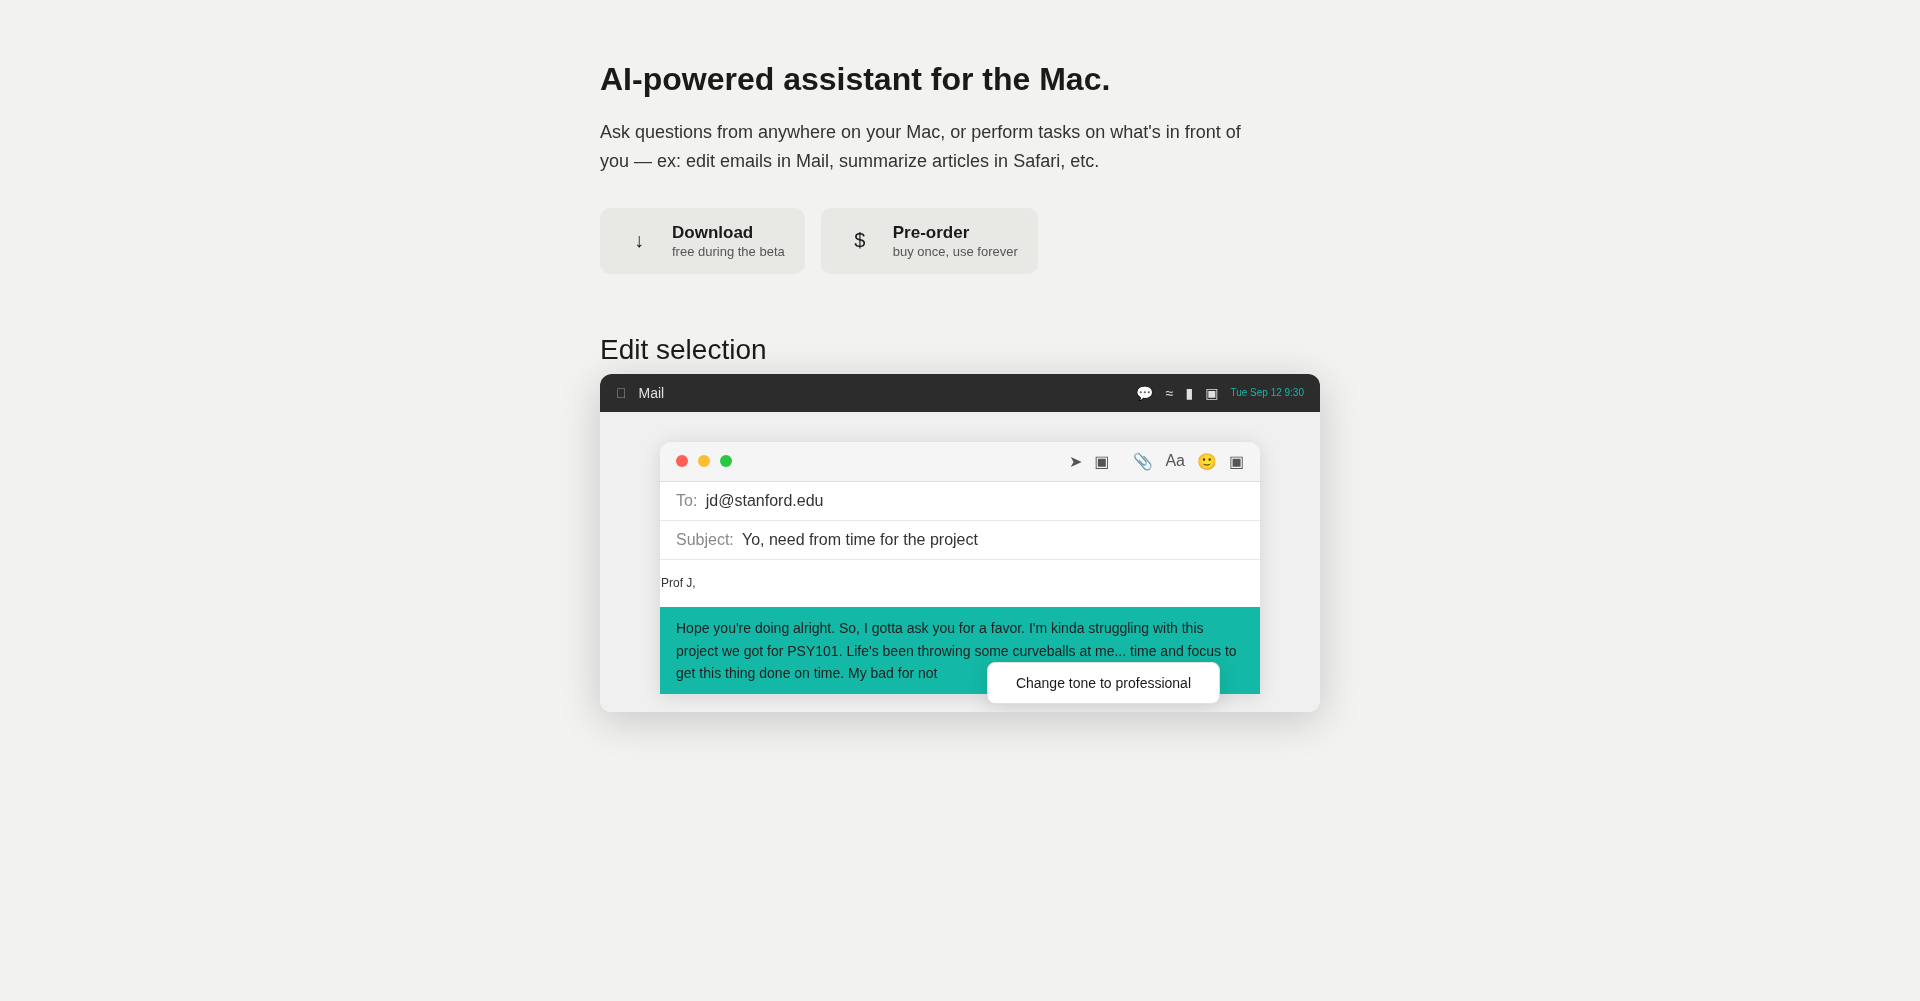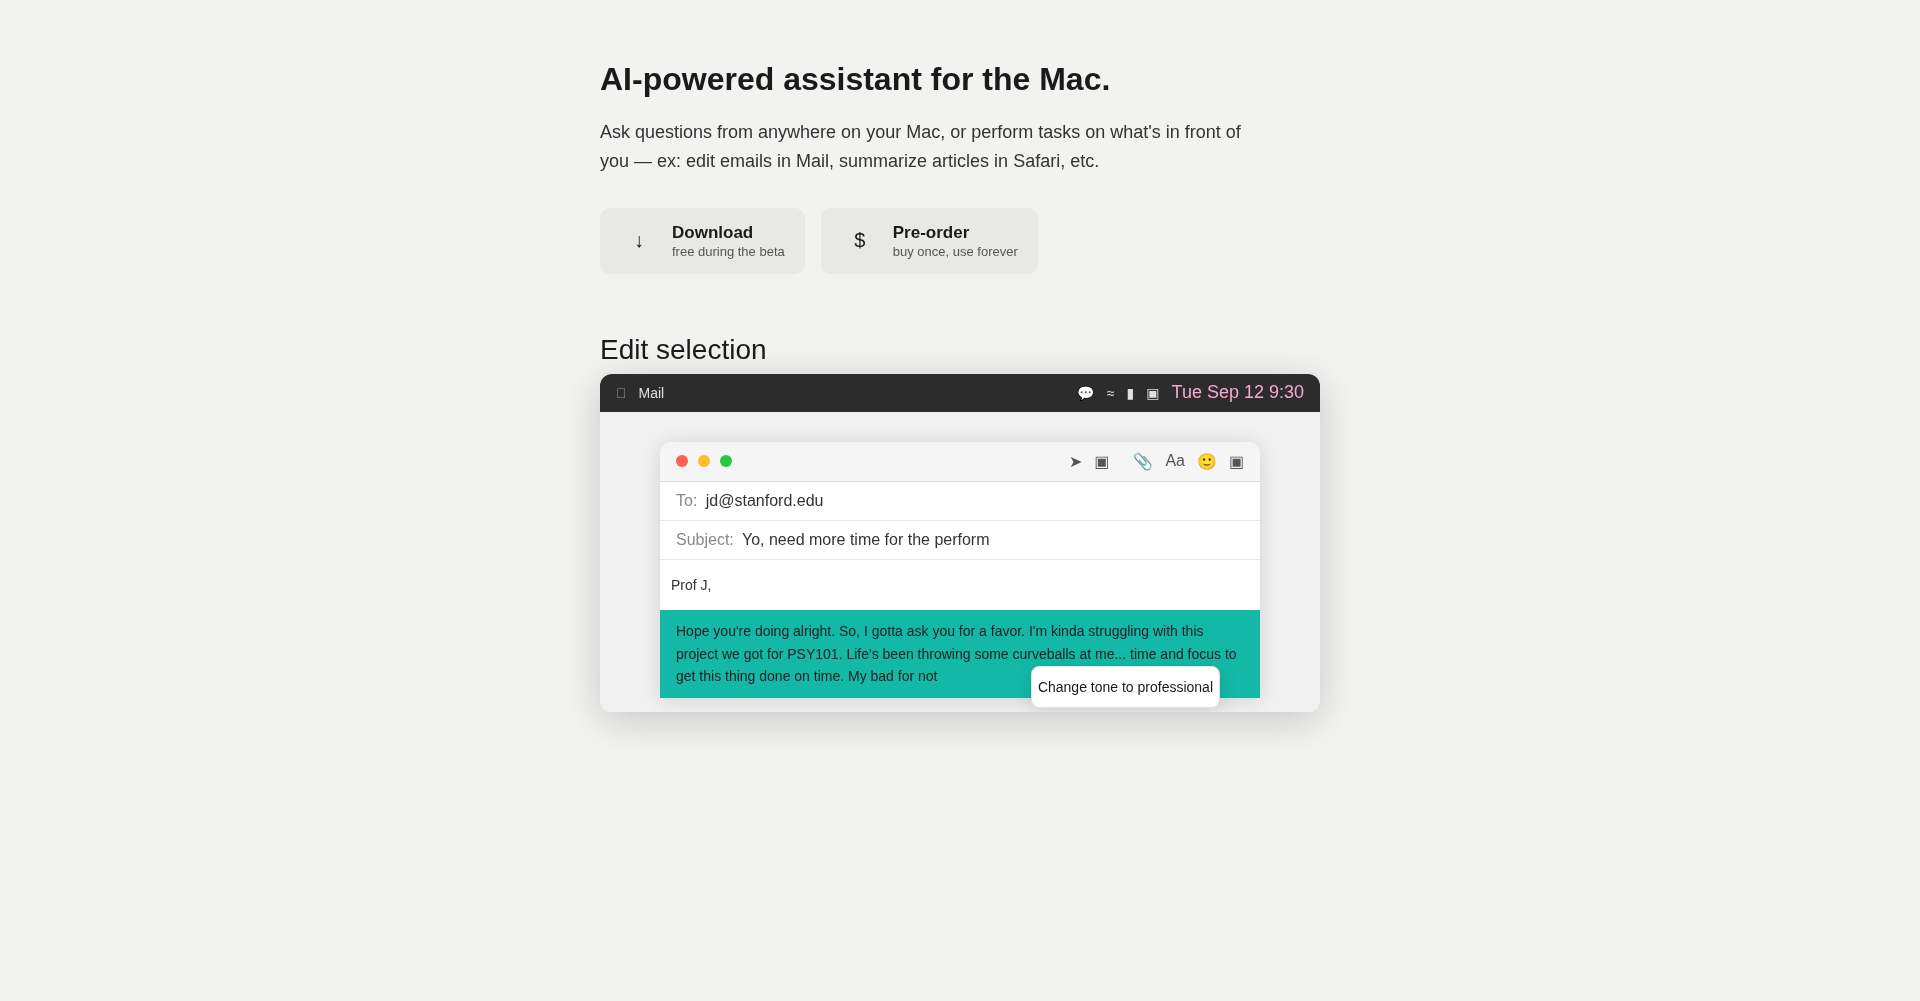--- a/index.html
+++ b/index.html
@@ -145,22 +145,22 @@
       color: #e0e0e0;
       font-size: 13px;
     }
 
     .mac-status-icon {
       font-size: 14px;
       color: #e0e0e0;
     }
 
     .mac-time {
-      font-size: 18px;
-      color: #f9a8d4;
+      font-size: 10px;
+      color: #14b8a6;
     }
 
     
     .mail-content {
       background: #f0f0f0;
       padding: 30px 60px 0 60px;
       min-height: 300px;
       position: relative;
     }
 
@@ -211,43 +211,43 @@
     .compose-field-label {
       color: #888;
       margin-right: 4px;
     }
 
     .compose-body {
       position: relative;
     }
 
     .compose-body-text {
-      padding: 14px 11px;
-      font-size: 14px;
+      padding: 14px 1px;
+      font-size: 12px;
       color: #333;
       line-height: 1.6;
     }
 
     .highlight-block {
       background: #14b8a6;
       padding: 10px 16px;
       font-size: 14px;
       color: #222;
       line-height: 1.6;
     }
 
     
     .suggestion-popup {
       position: absolute;
       bottom: -10px;
       right: 40px;
       background: #fff;
       border: 1px solid #e0e0e0;
       border-radius: 8px;
-      padding: 12px 6px;
+      padding: 12px 28px;
       font-size: 14px;
       font-weight: 500;
       color: #1a1a1a;
       box-shadow: 0 4px 20px rgba(0,0,0,0.12);
       white-space: nowrap;
       z-index: 10;
     }
   </style>
 </head>
 <body>
@@ -316,21 +316,21 @@
             </div>
           </div>
 
           <div class="compose-field">
             <span class="compose-field-label">To:</span>
             <span>jd@stanford.edu</span>
           </div>
 
           <div class="compose-field">
             <span class="compose-field-label">Subject:</span>
-            <span>Yo, need more time for the perform</span>
+            <span>Yo, need from time for the project</span>
           </div>
 
           <div class="compose-body">
             <div class="compose-body-text">
               <span>Prof J,</span>
             </div>
             <div class="highlight-block">Hope you're doing alright. So, I gotta ask you for a favor. I'm kinda struggling with this project we got for PSY101. Life's been throwing some curveballs at me... time and focus to get this thing done on time. My bad for not</div>
 
             <div class="suggestion-popup">
               <span>Change tone to professional</span>

